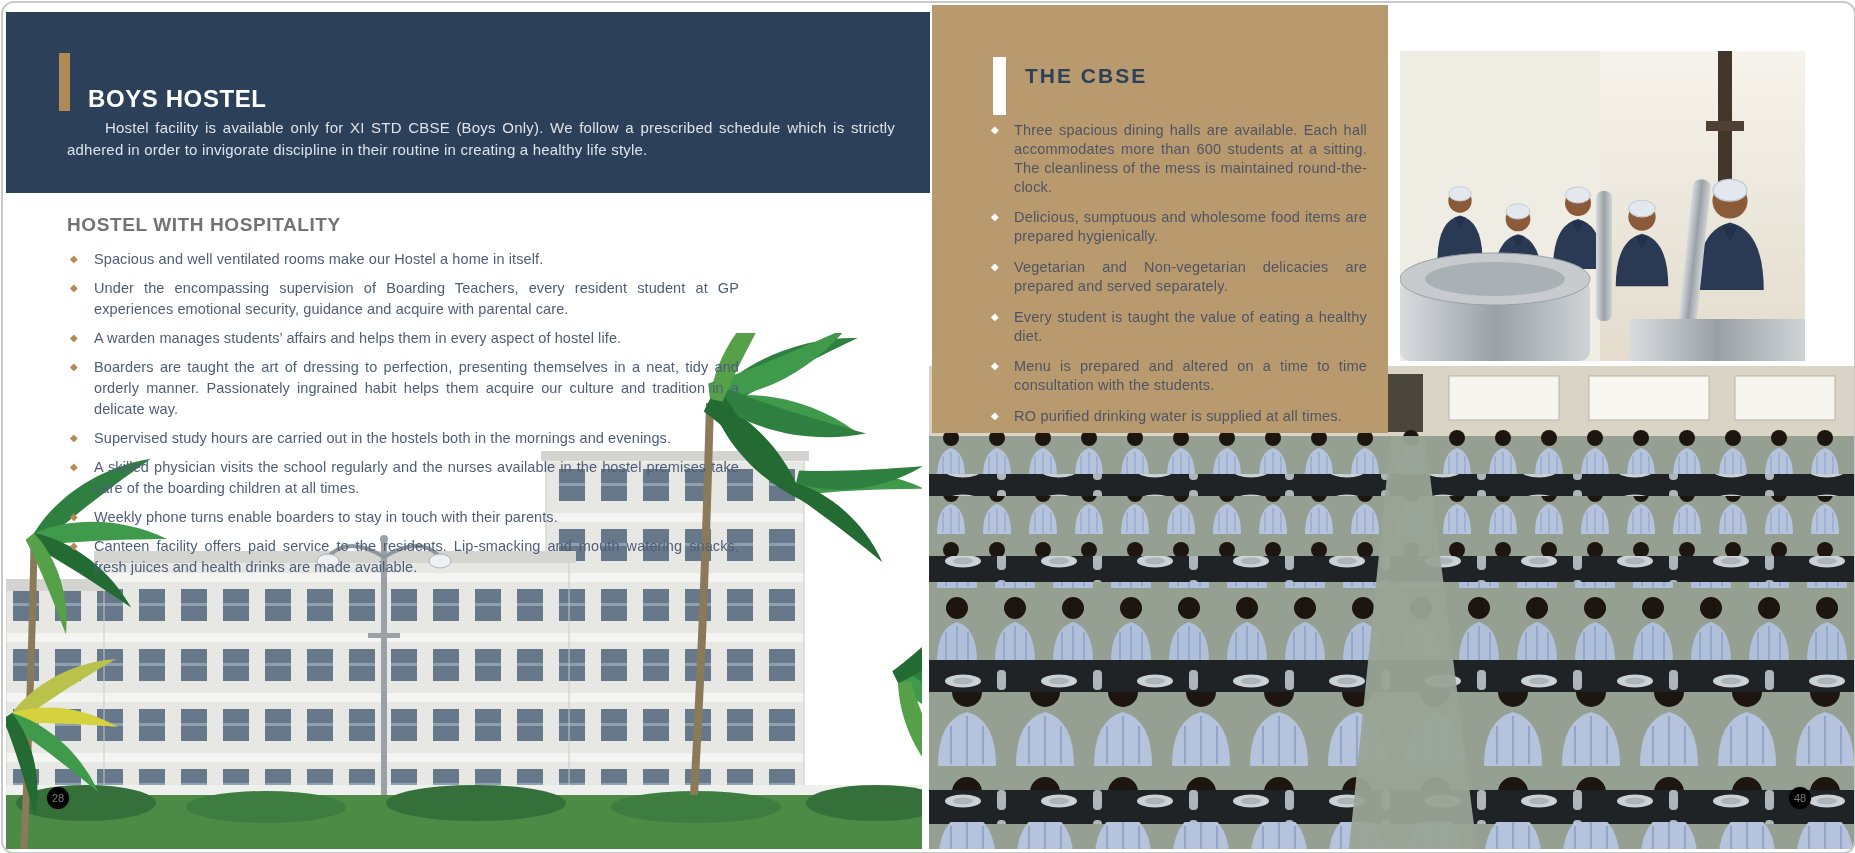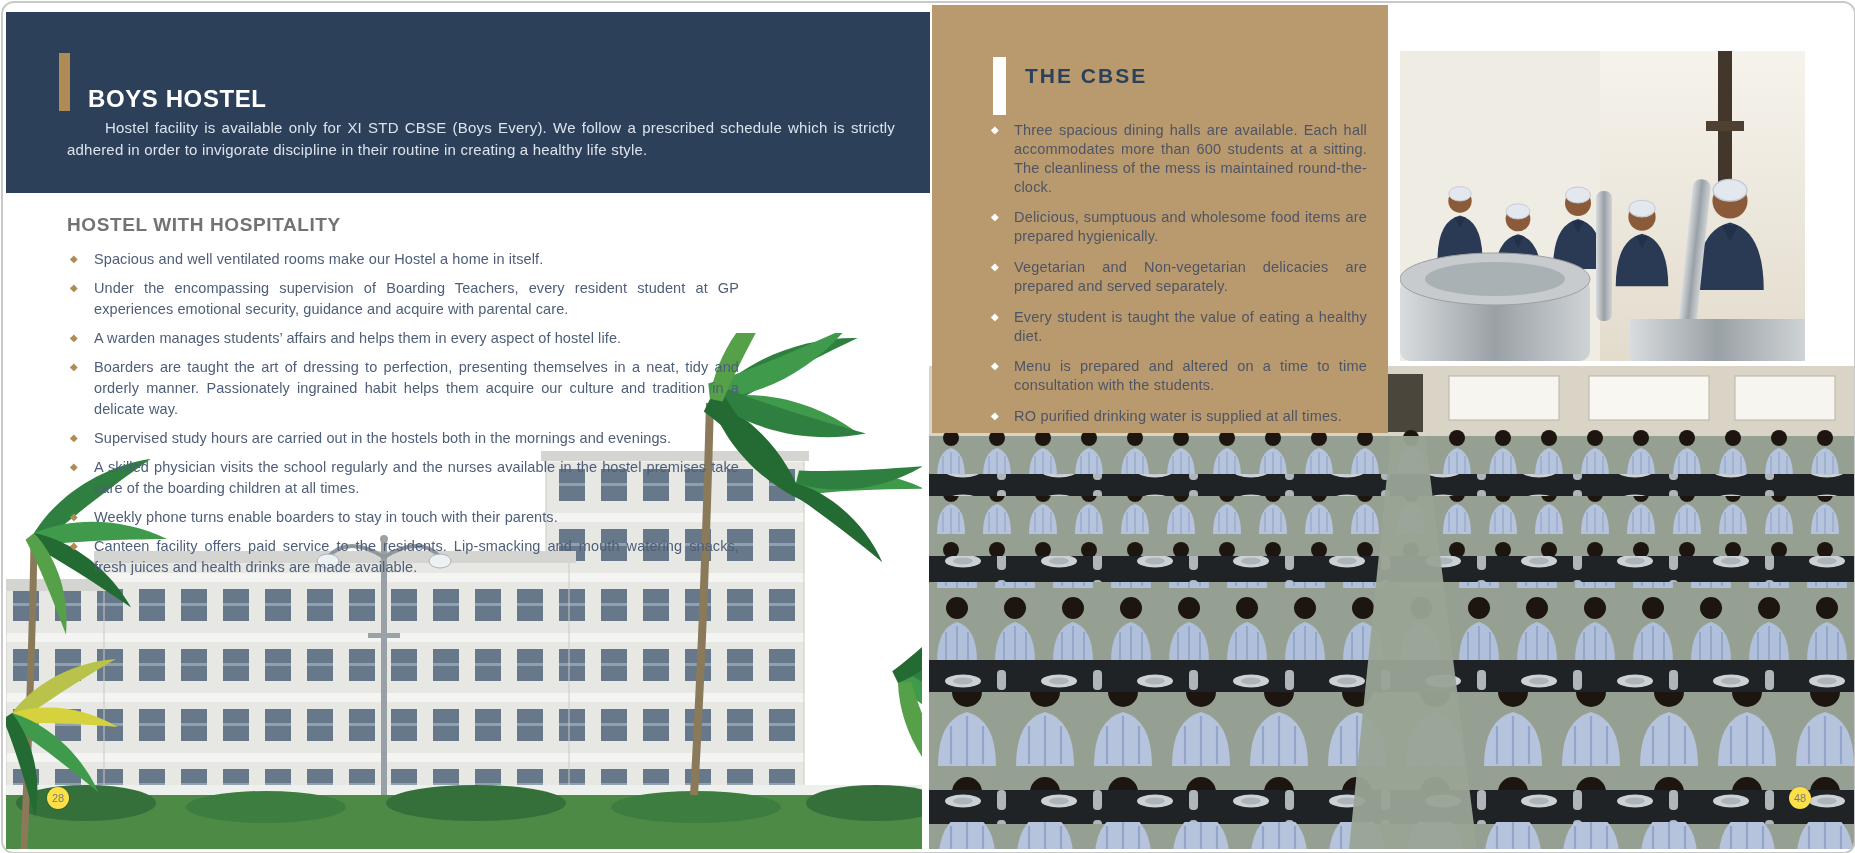--- a/index.html
+++ b/index.html
@@ -8,21 +8,21 @@
 
   
   .navy-band{position:absolute;left:3px;top:9px;width:924px;height:181px;background:#2d4059;z-index:3;}
   .gold-bar{position:absolute;left:56px;top:50px;width:11px;height:58px;background:#b08b55;z-index:4;}
   .boys-title{position:absolute;left:85px;top:58px;font-size:24px;font-weight:800;letter-spacing:.6px;color:#ffffff;z-index:4;margin-top:24px;}
   .banner-intro{position:absolute;left:64px;top:114px;width:828px;font-size:15px;line-height:1.47;color:#dde3ec;text-align:justify;text-indent:38px;z-index:4;letter-spacing:.2px;}
   .hosp-heading{position:absolute;left:64px;top:211px;font-size:19px;font-weight:600;letter-spacing:.6px;color:#737373;z-index:4;}
   .hostel-list{position:absolute;left:64px;top:246px;width:672px;margin:0;padding:0;list-style:none;z-index:4;}
   .hostel-list li{position:relative;padding-left:27px;margin-bottom:8px;font-size:14.5px;line-height:1.45;color:#4e5d78;text-align:justify;letter-spacing:.1px;}
   .hostel-list .marker{position:absolute;left:3px;top:3px;font-size:10px;color:#b08b55;}
-  .page-badge{position:absolute;width:22px;height:22px;border-radius:50%;background:#fde047;display:flex;align-items:center;justify-content:center;font-size:11px;color:#7a7a7a;z-index:6;box-shadow:0 0 2px rgba(0,0,0,.25);}
+  .page-badge{position:absolute;width:22px;height:22px;border-radius:50%;background:#000000;display:flex;align-items:center;justify-content:center;font-size:11px;color:#7a7a7a;z-index:6;box-shadow:0 0 2px rgba(0,0,0,.25);}
   .badge-left{left:44px;top:784px;}
   .badge-right{left:1786px;top:784px;}
 
   
   .tan-panel{position:absolute;left:929px;top:2px;width:456px;height:428px;background:#b99a6e;z-index:3;}
   .white-bar{position:absolute;left:990px;top:54px;width:13px;height:58px;background:#ffffff;z-index:4;}
   .mess-title{position:absolute;left:1022px;top:61px;font-size:21px;font-weight:800;letter-spacing:2px;color:#2d4059;z-index:4;}
   .mess-list{position:absolute;left:986px;top:118px;width:378px;margin:0;padding:0;list-style:none;z-index:4;}
   .mess-list li{position:relative;padding-left:25px;margin-bottom:12px;font-size:14.5px;line-height:1.3;color:#4f5464;text-align:justify;letter-spacing:.2px;}
   .mess-list .marker{position:absolute;left:2px;top:2px;font-size:10px;color:#ffffff;}
@@ -120,21 +120,21 @@
             <use href="#frond" fill="#3f9a4b" transform="rotate(55) scale(1.1)"></use>
             <use href="#frond" fill="#246b33" transform="rotate(90) scale(1.0)"></use>
           </g>
         </g>
       </svg>
     </div>
 
     <div class="navy-band"></div>
     <div class="gold-bar"></div>
     <div class="boys-title">BOYS HOSTEL</div>
-    <div class="banner-intro">Hostel facility is available only for XI STD CBSE (Boys Every). We follow a prescribed schedule which is strictly adhered in order to invigorate discipline in their routine in creating a healthy life style.</div>
+    <div class="banner-intro">Hostel facility is available only for XI STD CBSE (Boys Only). We follow a prescribed schedule which is strictly adhered in order to invigorate discipline in their routine in creating a healthy life style.</div>
 
     <div class="hosp-heading">HOSTEL WITH HOSPITALITY</div>
     <ul class="hostel-list">
       <li><span class="marker">◆</span><span>Spacious and well ventilated rooms make our Hostel a home in itself.</span></li>
       <li><span class="marker">◆</span><span>Under the encompassing supervision of Boarding Teachers, every resident student at GP experiences emotional security, guidance and acquire with parental care.</span></li>
       <li><span class="marker">◆</span><span>A warden manages students’ affairs and helps them in every aspect of hostel life.</span></li>
       <li><span class="marker">◆</span><span>Boarders are taught the art of dressing to perfection, presenting themselves in a neat, tidy and orderly manner. Passionately ingrained habit helps them acquire our culture and tradition in a delicate way.</span></li>
       <li><span class="marker">◆</span><span>Supervised study hours are carried out in the hostels both in the mornings and evenings.</span></li>
       <li><span class="marker">◆</span><span>A skilled physician visits the school regularly and the nurses available in the hostel premises take care of the boarding children at all times.</span></li>
       <li><span class="marker">◆</span><span>Weekly phone turns enable boarders to stay in touch with their parents.</span></li>

